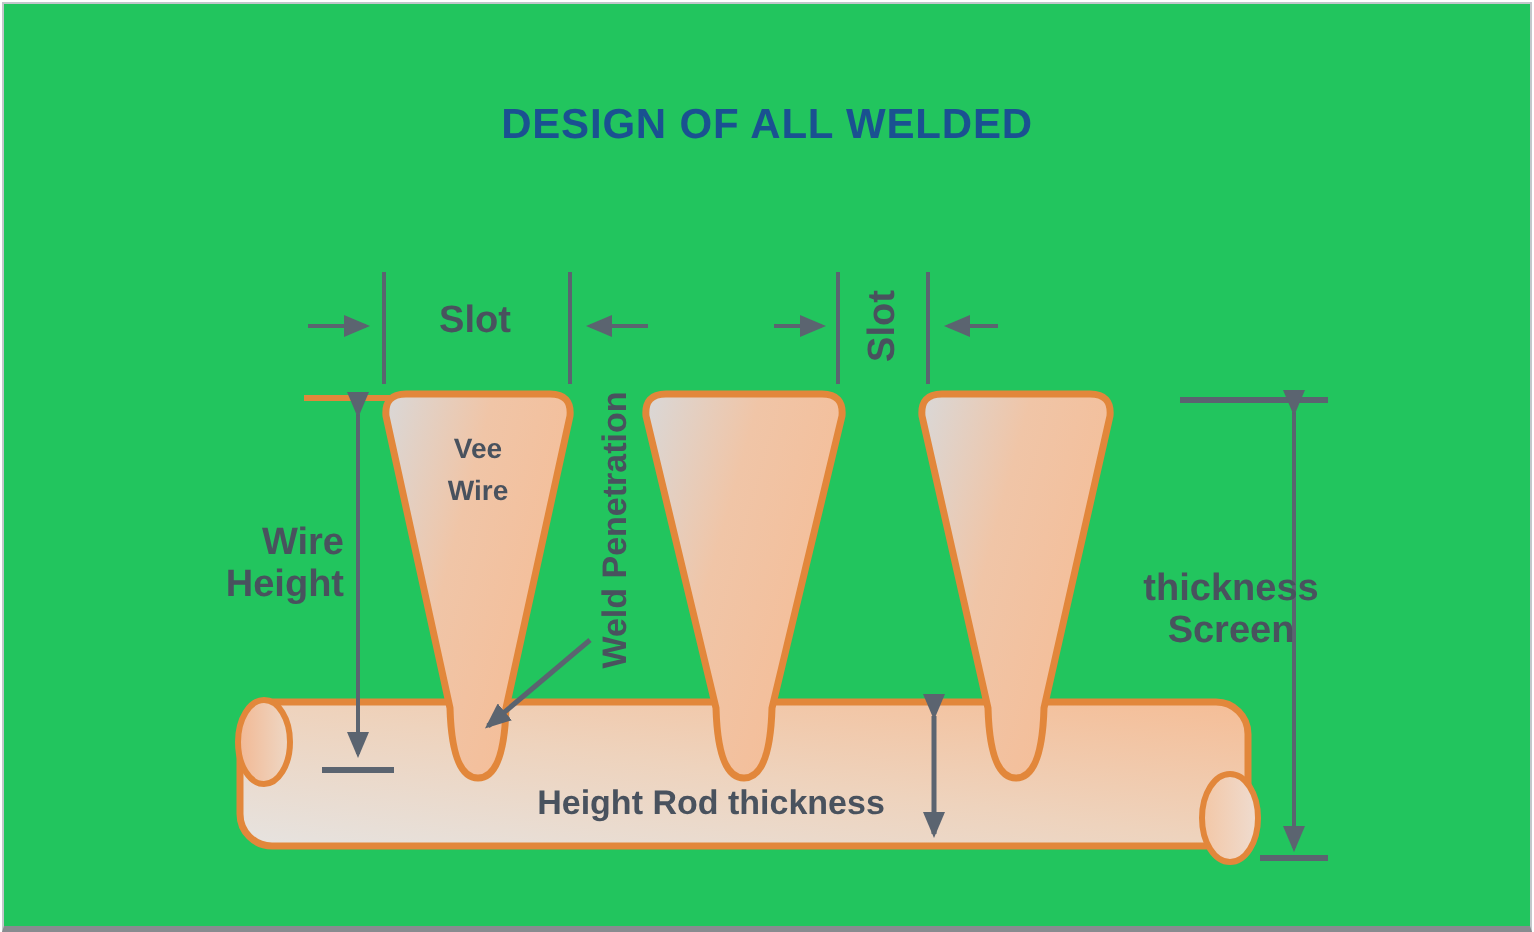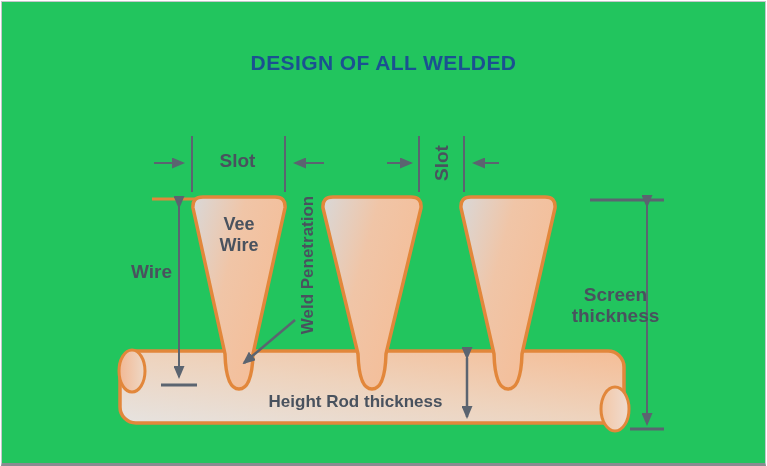--- a/index.html
+++ b/index.html
@@ -33,21 +33,21 @@
     font-size: 19px;
     line-height: 21px;
     white-space: nowrap;
   }
   .lbl-width { left: 188px; top: 148px; width: 95px; text-align: center; }
   .lbl-slot {
     left: 409px; top: 131px; width: 60px; height: 60px;
     display: flex; align-items: center; justify-content: center;
     transform: rotate(-90deg);
   }
-  .lbl-vee { left: 197px; top: 212px; width: 80px; text-align: center; font-size: 18px; }
+  .lbl-vee { left: 197px; top: 212px; width: 80px; text-align: center; font-size: 14px; }
   .lbl-weld {
     left: 231px; top: 252px; width: 150px; height: 22px;
     text-align: center; font-size: 17px;
     transform: rotate(-90deg);
   }
   .lbl-wire-height { left: 58px; top: 259px; width: 112px; text-align: right; }
   .lbl-screen { left: 556px; top: 282px; width: 115px; text-align: center; }
   .lbl-rod { left: 251px; top: 389px; width: 205px; text-align: center; font-size: 17px; }
 </style>
 </head>
@@ -132,22 +132,23 @@
 
   <div class="lbl lbl-vee">
     <div>Vee</div>
     <div>Wire</div>
   </div>
 
   <div class="lbl lbl-weld">Weld Penetration</div>
 
   <div class="lbl lbl-wire-height">
     <div>Wire</div>
+    <div>Height</div>
   </div>
 
   <div class="lbl lbl-screen">
+    <div>thickness</div>
     <div>Screen</div>
-    <div>thickness</div>
   </div>
 
   <div class="lbl lbl-rod">Height Rod thickness</div>
 
 </div>
 
 </body></html>

